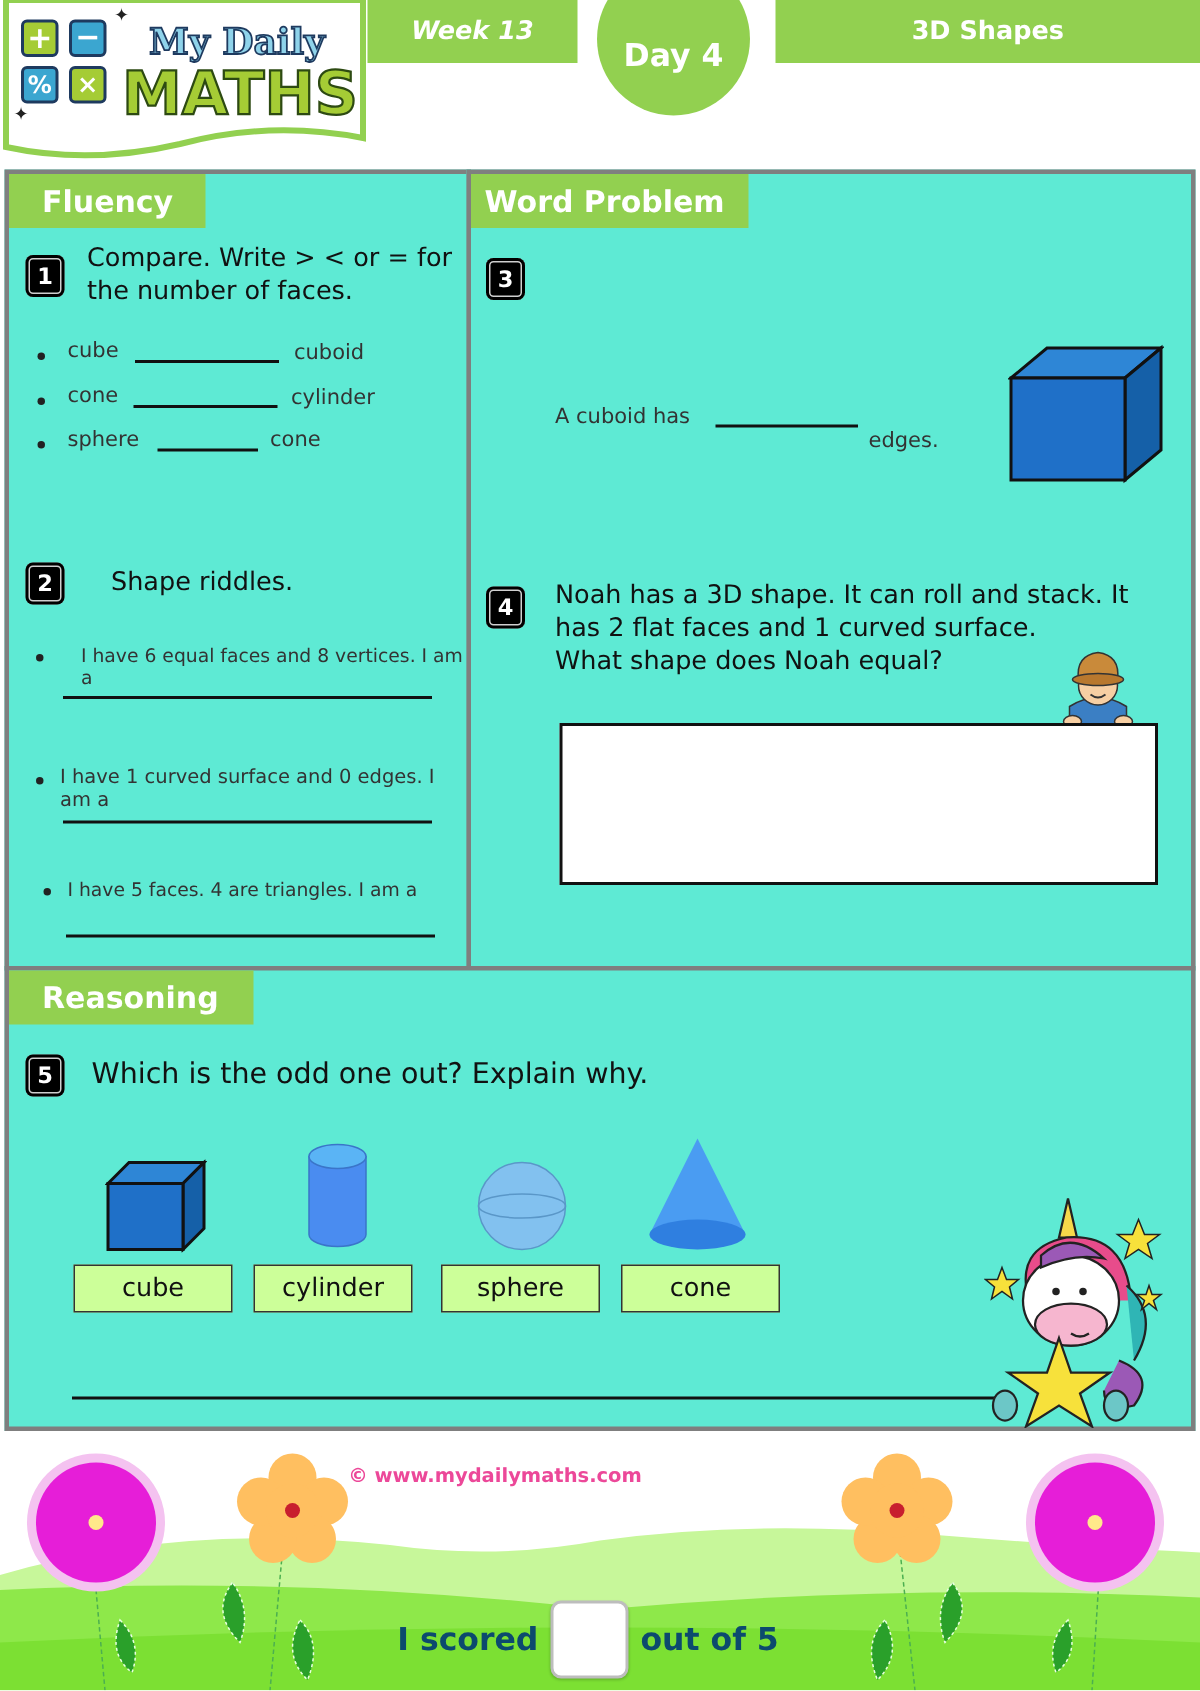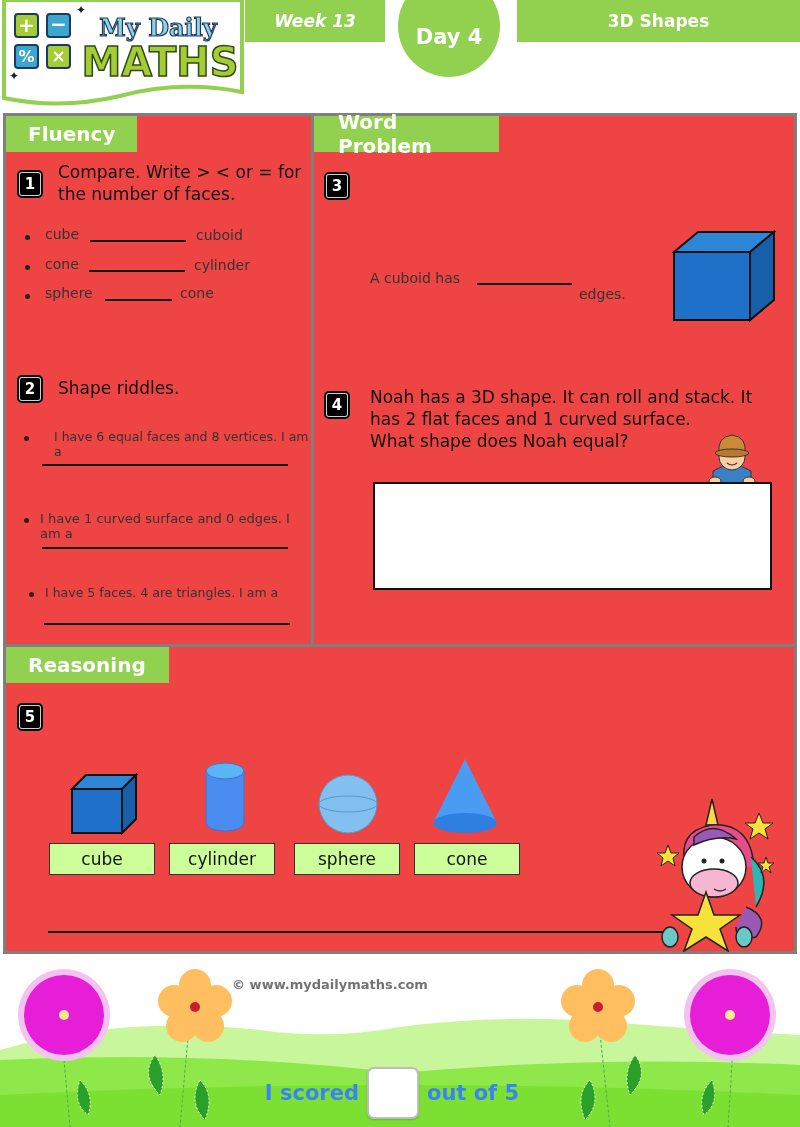--- a/index.html
+++ b/index.html
@@ -9,40 +9,40 @@
   
   .header { position: absolute; left: 0; top: 0; width: 800px; height: 110px; }
   .logo-wrap { position: absolute; left: 0; top: 0; width: 248px; height: 106px; }
   .green-bar { position: absolute; top: 0; height: 42px; background: #92d050; color: #fff; font-weight: bold; display: flex; align-items: center; justify-content: center; }
   .week-bar { left: 245px; width: 140px; font-size: 17px; font-style: italic; }
   .topic-bar { left: 517px; width: 283px; font-size: 17px; }
   .day-ring { position: absolute; left: 389px; top: -32px; width: 124px; height: 124px; border-radius: 50%; background: #fff; }
   .day-circle { position: absolute; left: 398px; top: -25px; width: 102px; height: 102px; border-radius: 50%; background: #92d050; color: #fff; font-weight: bold; font-size: 21px; display: flex; align-items: center; justify-content: center; padding-top: 22px; }
 
   
-  .panel { position: absolute; border: 3px solid #7f7f7f; background: #ef4444; }
+  .panel { position: absolute; border: 3px solid #7f7f7f; background: #5eead4; }
   .panel-fluency { left: 3px; top: 113px; width: 311px; height: 534px; }
   .panel-word { left: 311px; top: 113px; width: 486px; height: 534px; }
   .panel-reason { left: 3px; top: 644px; width: 794px; height: 310px; }
   .section-tab { position: absolute; left: 0; top: 0; height: 36px; background: #92d050; color: #fff; font-weight: bold; font-size: 20px; display: flex; align-items: center; padding: 0 22px; }
 
   .qnum { position: absolute; width: 26px; height: 28px; background: #000; color: #fff; font-weight: bold; font-size: 15px; border-radius: 5px; box-shadow: inset 0 0 0 2px #000, inset 0 0 0 3px #cfcfcf; display: flex; align-items: center; justify-content: center; }
   .qtext { position: absolute; font-size: 17px; line-height: 22px; color: #111; }
   .small { position: absolute; font-size: 14px; color: #333; }
   .bullet { position: absolute; width: 5px; height: 5px; border-radius: 50%; background: #222; }
   .line { position: absolute; height: 2px; background: #111; }
 
   .answer-box { position: absolute; border: 2px solid #111; background: #fff; }
 
   .shape-label { position: absolute; height: 32px; width: 106px; background: #ccff99; border: 1.5px solid #333; font-size: 17px; display: flex; align-items: center; justify-content: center; color: #111; }
 
   
   .footer { position: absolute; left: 0; top: 955px; width: 800px; height: 172px; overflow: hidden; }
-  .copyright { position: absolute; left: 0; width: 660px; top: 22px; text-align: center; color: #737373; font-weight: bold; font-size: 13px; }
-  .score { position: absolute; left: 0; width: 784px; top: 112px; display: flex; justify-content: center; align-items: center; gap: 8px; font-weight: bold; font-size: 21px; color: #3b82f6; }
+  .copyright { position: absolute; left: 0; width: 660px; top: 22px; text-align: center; color: #ec4899; font-weight: bold; font-size: 13px; }
+  .score { position: absolute; left: 0; width: 784px; top: 112px; display: flex; justify-content: center; align-items: center; gap: 8px; font-weight: bold; font-size: 21px; color: #0c4a6e; }
   .score-box { width: 52px; height: 52px; background: #fff; border: 2px solid #bdbdbd; border-radius: 7px; box-shadow: 0 1px 2px rgba(0,0,0,0.2); }
 </style>
 </head>
 <body>
 
 <div class="header">
   <div class="logo-wrap">
     <svg width="248" height="106" viewBox="0 0 248 106">
       <path d="M4 0 H242 V92 Q180 80 120 96 Q60 110 4 98 Z" fill="#ffffff" stroke="#92d050" stroke-width="4"></path>
       <rect x="15" y="14" width="23" height="23" rx="3" fill="#a5cc35" stroke="#1e3a5f" stroke-width="2"></rect>
@@ -80,37 +80,37 @@
   <div class="small" style="left:39px; top:140px;">cone</div>
   <div class="line" style="left:83px; top:154px; width:96px;"></div>
   <div class="small" style="left:188px; top:141px;">cylinder</div>
 
   <div class="bullet" style="left:19px; top:178px;"></div>
   <div class="small" style="left:39px; top:169px;">sphere</div>
   <div class="line" style="left:99px; top:183px; width:67px;"></div>
   <div class="small" style="left:174px; top:169px;">cone</div>
 
   <div class="qnum" style="left:11px; top:259px;">2</div>
-  <div class="qtext" style="left:52px; top:261px;text-align:center;">Shape riddles.</div>
+  <div class="qtext" style="left:68px; top:261px;text-align:center;">Shape riddles.</div>
 
   <div class="bullet" style="left:18px; top:320px;"></div>
   <div class="small" style="left:48px; top:313px; font-size:12.5px;">I have 6 equal faces and 8 vertices. I am a</div>
   <div class="line" style="left:36px; top:348px; width:246px;"></div>
 
   <div class="bullet" style="left:18px; top:402px;"></div>
   <div class="small" style="left:34px; top:395px; font-size:13px;">I have 1 curved surface and 0 edges. I am a</div>
   <div class="line" style="left:36px; top:431px; width:246px;"></div>
 
   <div class="bullet" style="left:23px; top:476px;"></div>
   <div class="small" style="left:39px; top:469px; font-size:12.5px;">I have 5 faces. 4 are triangles. I am a</div>
   <div class="line" style="left:38px; top:507px; width:246px;"></div>
 </div>
 
 <div class="panel panel-word">
-  <div class="section-tab" style="width:185px; padding:0 24px;">Word Problem</div>
+  <div class="section-tab" style="width:185px; padding:0 9px;">Word Problem</div>
 
   <div class="qnum" style="left:10px; top:56px;">3</div>
 
   <div class="small" style="left:56px; top:154px;">A cuboid has</div>
   <div class="line" style="left:163px; top:167px; width:95px;"></div>
   <div class="small" style="left:265px; top:154px;margin-top:16px;">edges.</div>
 
   <div style="position:absolute; left:358px; top:112px;">
     <svg width="104" height="96" viewBox="0 0 104 96">
       <polygon points="2,24 26,4 102,4 78,24" fill="#2e86d6" stroke="#111" stroke-width="2"></polygon>
@@ -136,20 +136,21 @@
     </svg>
   </div>
 
   <div class="answer-box" style="left:59px; top:366px; width:399px; height:108px;"></div>
 </div>
 
 <div class="panel panel-reason">
   <div class="section-tab" style="width:163px;">Reasoning</div>
 
   <div class="qnum" style="left:11px; top:56px;">5</div>
+  <div class="qtext" style="left:55px; top:58px; font-size:19px;">Which is the odd one out? Explain why.</div>
 
   <div style="position:absolute; left:64px; top:126px;">
     <svg width="68" height="62" viewBox="0 0 68 62">
       <polygon points="2,16 16,2 66,2 52,16" fill="#2e86d6" stroke="#111" stroke-width="2"></polygon>
       <polygon points="52,16 66,2 66,46 52,60" fill="#1560a8" stroke="#111" stroke-width="2"></polygon>
       <rect x="2" y="16" width="50" height="44" fill="#1f70c8" stroke="#111" stroke-width="2"></rect>
     </svg>
   </div>
   <div style="position:absolute; left:197px; top:114px;">
     <svg width="44" height="72" viewBox="0 0 44 72">

